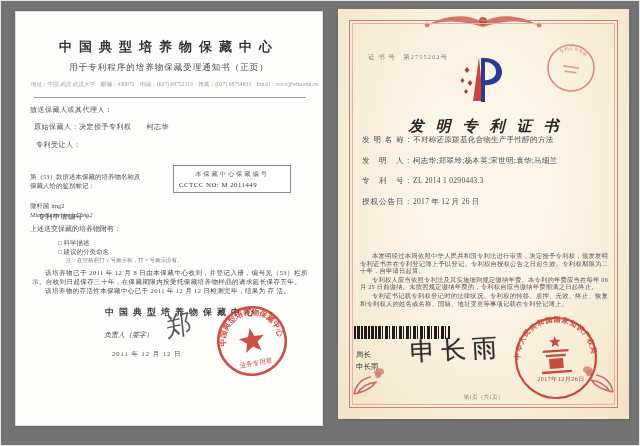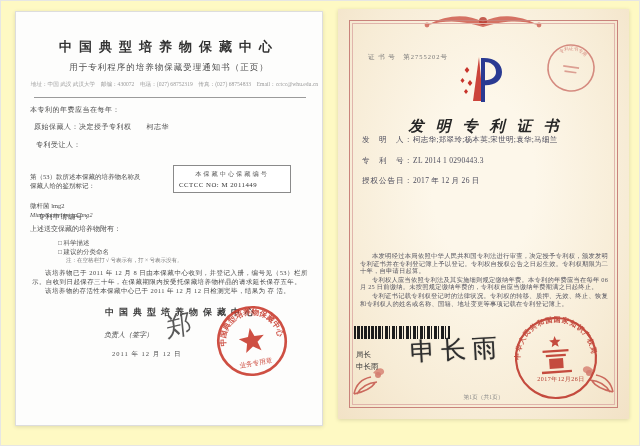--- a/index.html
+++ b/index.html
@@ -1,17 +1,17 @@
 <!DOCTYPE html>
 <html><head>
 <meta charset="utf-8">
 <style>
   html,body{margin:0;padding:0;}
   body{background:#ffffff;font-family:"Liberation Serif","DejaVu Serif",serif;}
-  .shot{position:relative;width:640px;height:446px;background:#fef9c3;border:1px solid #e6e6e4;box-sizing:border-box;overflow:hidden;}
+  .shot{position:relative;width:640px;height:446px;background:#737373;border:1px solid #e6e6e4;box-sizing:border-box;overflow:hidden;}
   .page{position:absolute;box-sizing:border-box;}
   
   .left-page{left:14px;top:10px;width:308px;height:415px;background:#fdfdfc;border:1px solid #ddd;box-shadow:0 1px 4px rgba(0,0,0,.12);}
   .lp-title{position:absolute;top:26px;left:0;width:100%;text-align:center;font-size:13px;font-weight:bold;letter-spacing:7px;color:#333;white-space:nowrap;}
   .lp-subtitle{position:absolute;top:50px;left:0;width:100%;text-align:center;font-size:8.5px;letter-spacing:1px;color:#4c4c4c;}
   .lp-address{position:absolute;top:68px;left:-20px;width:348px;text-align:center;font-size:7px;color:#9a9a9a;transform:scale(.8);transform-origin:center top;white-space:nowrap;}
   .lp-divider{position:absolute;top:85px;left:18px;width:272px;border-top:1px solid #9b9b9b;}
   .lp-line{position:absolute;font-size:7px;color:#4d4d4d;letter-spacing:.5px;white-space:nowrap;}
   .lp-clause{position:absolute;font-size:6.5px;color:#4d4d4d;width:140px;line-height:9px;}
   .lp-box{position:absolute;left:157px;top:153px;width:106px;border:1px solid #8a8a8a;padding:4px 5px;background:#fff;}
@@ -57,21 +57,21 @@
 <body>
 
 <div class="shot">
 
   <div class="page left-page">
     <div class="lp-title">中国典型培养物保藏中心</div>
     <div class="lp-subtitle">用于专利程序的培养物保藏受理通知书（正页）</div>
     <div class="lp-address">地址：中国 武汉 武汉大学　邮编：430072　电话：(027) 68752319　传真：(027) 68754833　Email：cctcc@whu.edu.cn</div>
     <div class="lp-divider"></div>
 
-    <div class="lp-line" style="left:14px;top:93px;">本专利的年费应当在每年：</div>
+    <div class="lp-line" style="left:14px;top:93px;">致送保藏人或其代理人：</div>
     <div class="lp-line" style="left:18px;top:110px;">原始保藏人：决定授予专利权　　柯志华</div>
     <div class="lp-line" style="left:20px;top:128px;font-family:Liberation Serif, serif;">专利受让人：</div>
     <div class="lp-line" style="left:22px;top:156px;margin-top:44px;">专利申请编号：</div>
 
     <div class="lp-clause" style="left:14px;top:160px;">
       <span>第（53）款所述本保藏的培养物名称及</span><br>
       <span>保藏人给的鉴别标记：</span>
     </div>
 
     <div class="lp-box">
@@ -142,20 +142,21 @@
         <text font-size="4.5" fill="#cf7a70">
           <textPath href="#ssealArc" startOffset="50%" text-anchor="middle">专利证书专用</textPath>
         </text>
         <path d="M21 28 H37 M23 33 H35" stroke="#cf7a70" stroke-width="1.6" opacity=".8"></path>
       </g>
     </svg>
 
     <div class="rp-title">发明专利证书</div>
 
     <div class="rp-fields">
+      <div class="rp-field"><span class="lab">发 明 名 称：</span><span>不对称还原羰基化合物生产手性醇的方法</span></div>
       <div class="rp-field"><span class="lab">发　明　人：</span><span>柯志华;郑翠玲;杨本英;宋世明;袁华;马细兰</span></div>
       <div class="rp-field"><span class="lab">专　利　号：</span><span>ZL 2014 1 0290443.3</span></div>
       <div class="rp-field"><span class="lab">授权公告日：</span><span>2017 年 12 月 26 日</span></div>
     </div>
 
     <div class="rp-body">
       <p>本发明经过本局依照中华人民共和国专利法进行审查，决定授予专利权，颁发发明专利证书并在专利登记簿上予以登记。专利权自授权公告之日起生效。专利权期限为二十年，自申请日起算。</p>
       <p>专利权人应当依照专利法及其实施细则规定缴纳年费。本专利的年费应当在每年 06 月 25 日前缴纳。未按照规定缴纳年费的，专利权自应当缴纳年费期满之日起终止。</p>
       <p>专利证书记载专利权登记时的法律状况。专利权的转移、质押、无效、终止、恢复和专利权人的姓名或名称、国籍、地址变更等事项记载在专利登记簿上。</p>
     </div>

